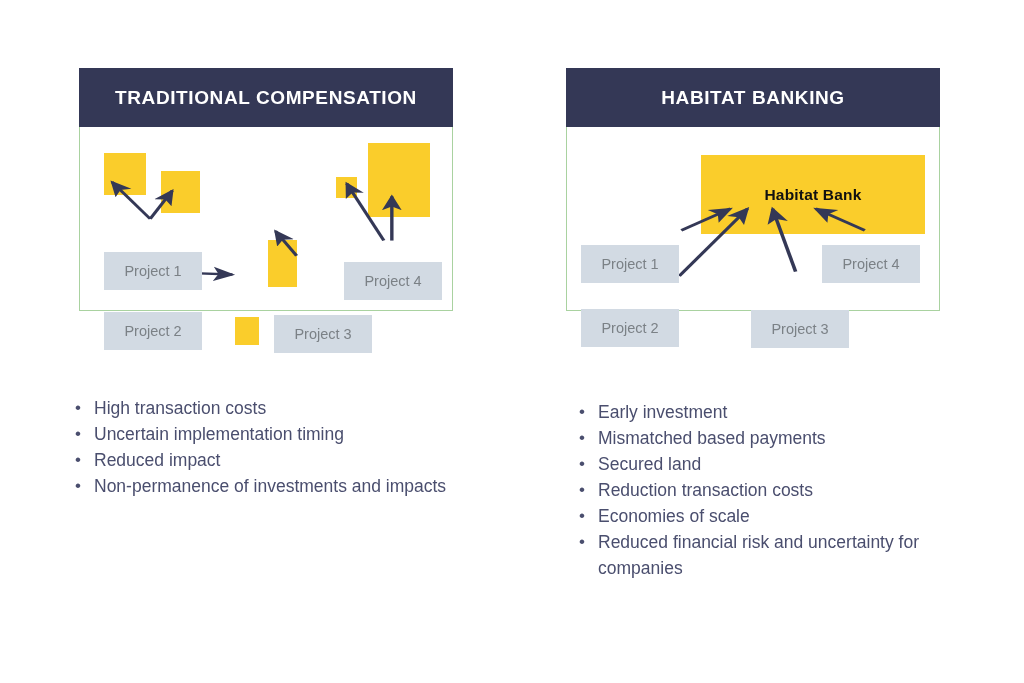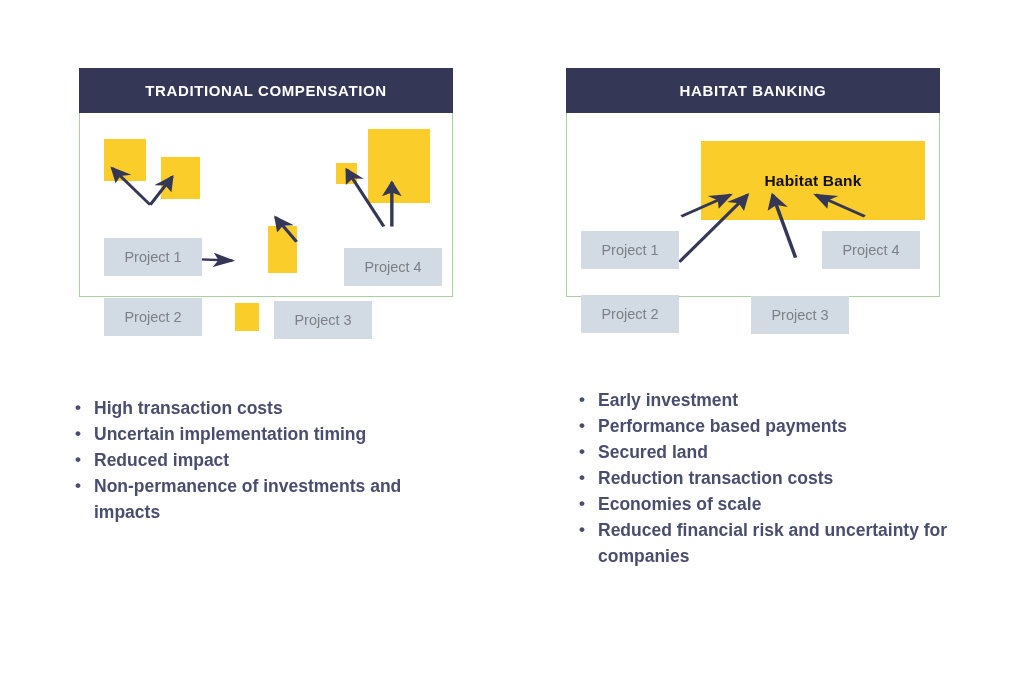--- a/index.html
+++ b/index.html
@@ -16,27 +16,27 @@
   }
 
   .panel {
     position: absolute;
     width: 374px;
   }
   .panel-left  { left: 79px;  top: 68px; }
   .panel-right { left: 566px; top: 68px; }
 
   .panel-header {
-    height: 45px;
+    height: 59px;
     background: #343856;
     color: #ffffff;
     display: flex;
     align-items: center;
     justify-content: center;
-    font-size: 15px;
+    font-size: 19px;
     font-weight: bold;
     letter-spacing: 0.6px;
     box-sizing: border-box;
   }
 
   .panel-body {
     position: relative;
     height: 184px;
     background: #ffffff;
     border: 1.5px solid #a9d2a0;
@@ -82,24 +82,23 @@
 
   .bullets {
     position: absolute;
     list-style: none;
     margin: 0;
     padding: 0;
     color: #4a4e6e;
     font-size: 17.5px;
     line-height: 25.5px;
     width: 390px;
-    font-weight: bold;
   }
   .bullets-left  { left: 72px;  top: 396px; }
-  .bullets-right { left: 576px; top: 388px; }
+  .bullets-right { left: 576px; top: 400px; }
 
   .bullets li {
     position: relative;
     padding-left: 22px;
     margin: 0 0 0.5px 0;
   }
   .bullets li::before {
     content: "\2022";
     position: absolute;
     left: 3px;
@@ -204,18 +203,18 @@
 
 <ul class="bullets bullets-left">
   <li>High transaction costs</li>
   <li>Uncertain implementation timing</li>
   <li>Reduced impact</li>
   <li>Non-permanence of investments and impacts</li>
 </ul>
 
 <ul class="bullets bullets-right">
   <li>Early investment</li>
-  <li>Performance based payments</li>
+  <li>Mismatched based payments</li>
   <li>Secured land</li>
   <li>Reduction transaction costs</li>
   <li>Economies of scale</li>
   <li>Reduced financial risk and uncertainty for companies</li>
 </ul>
 
 </body></html>

